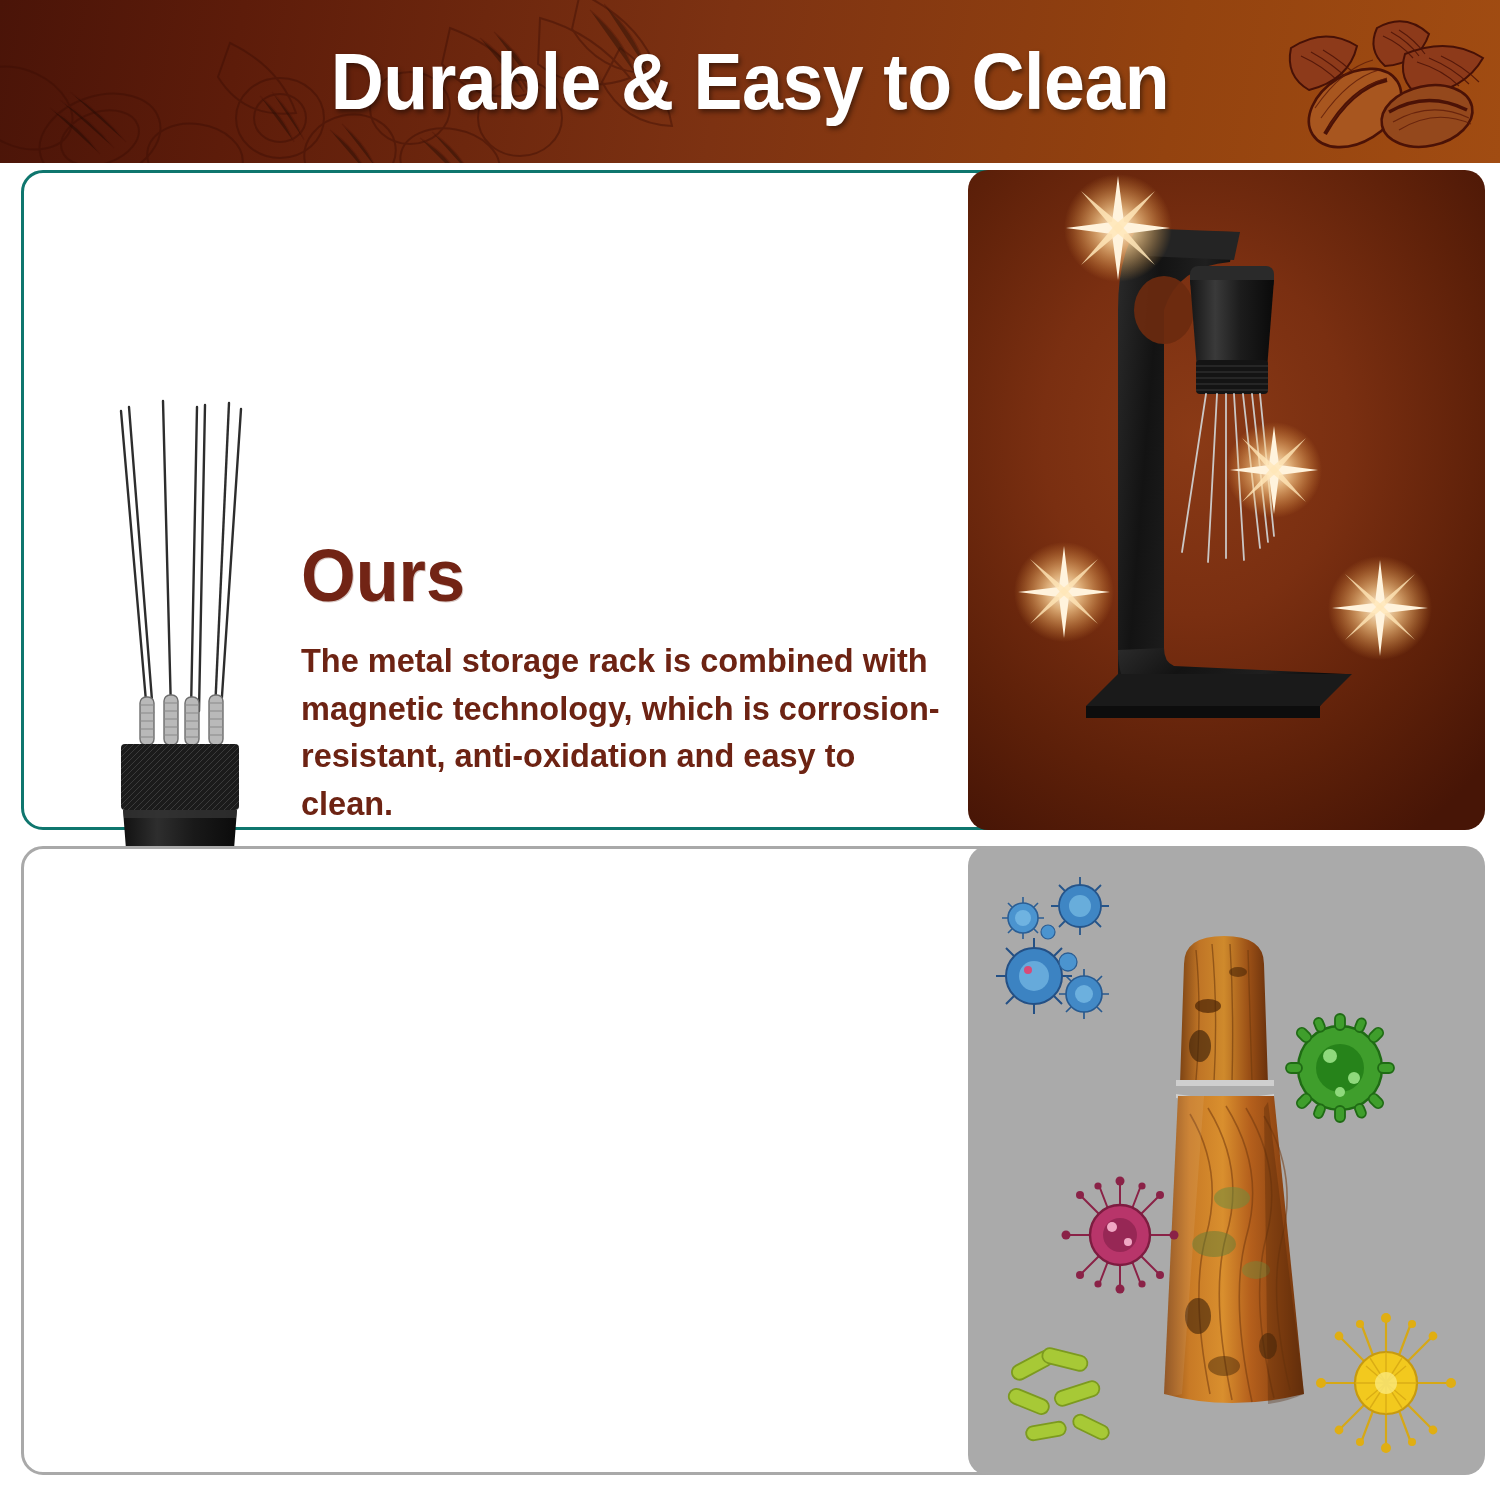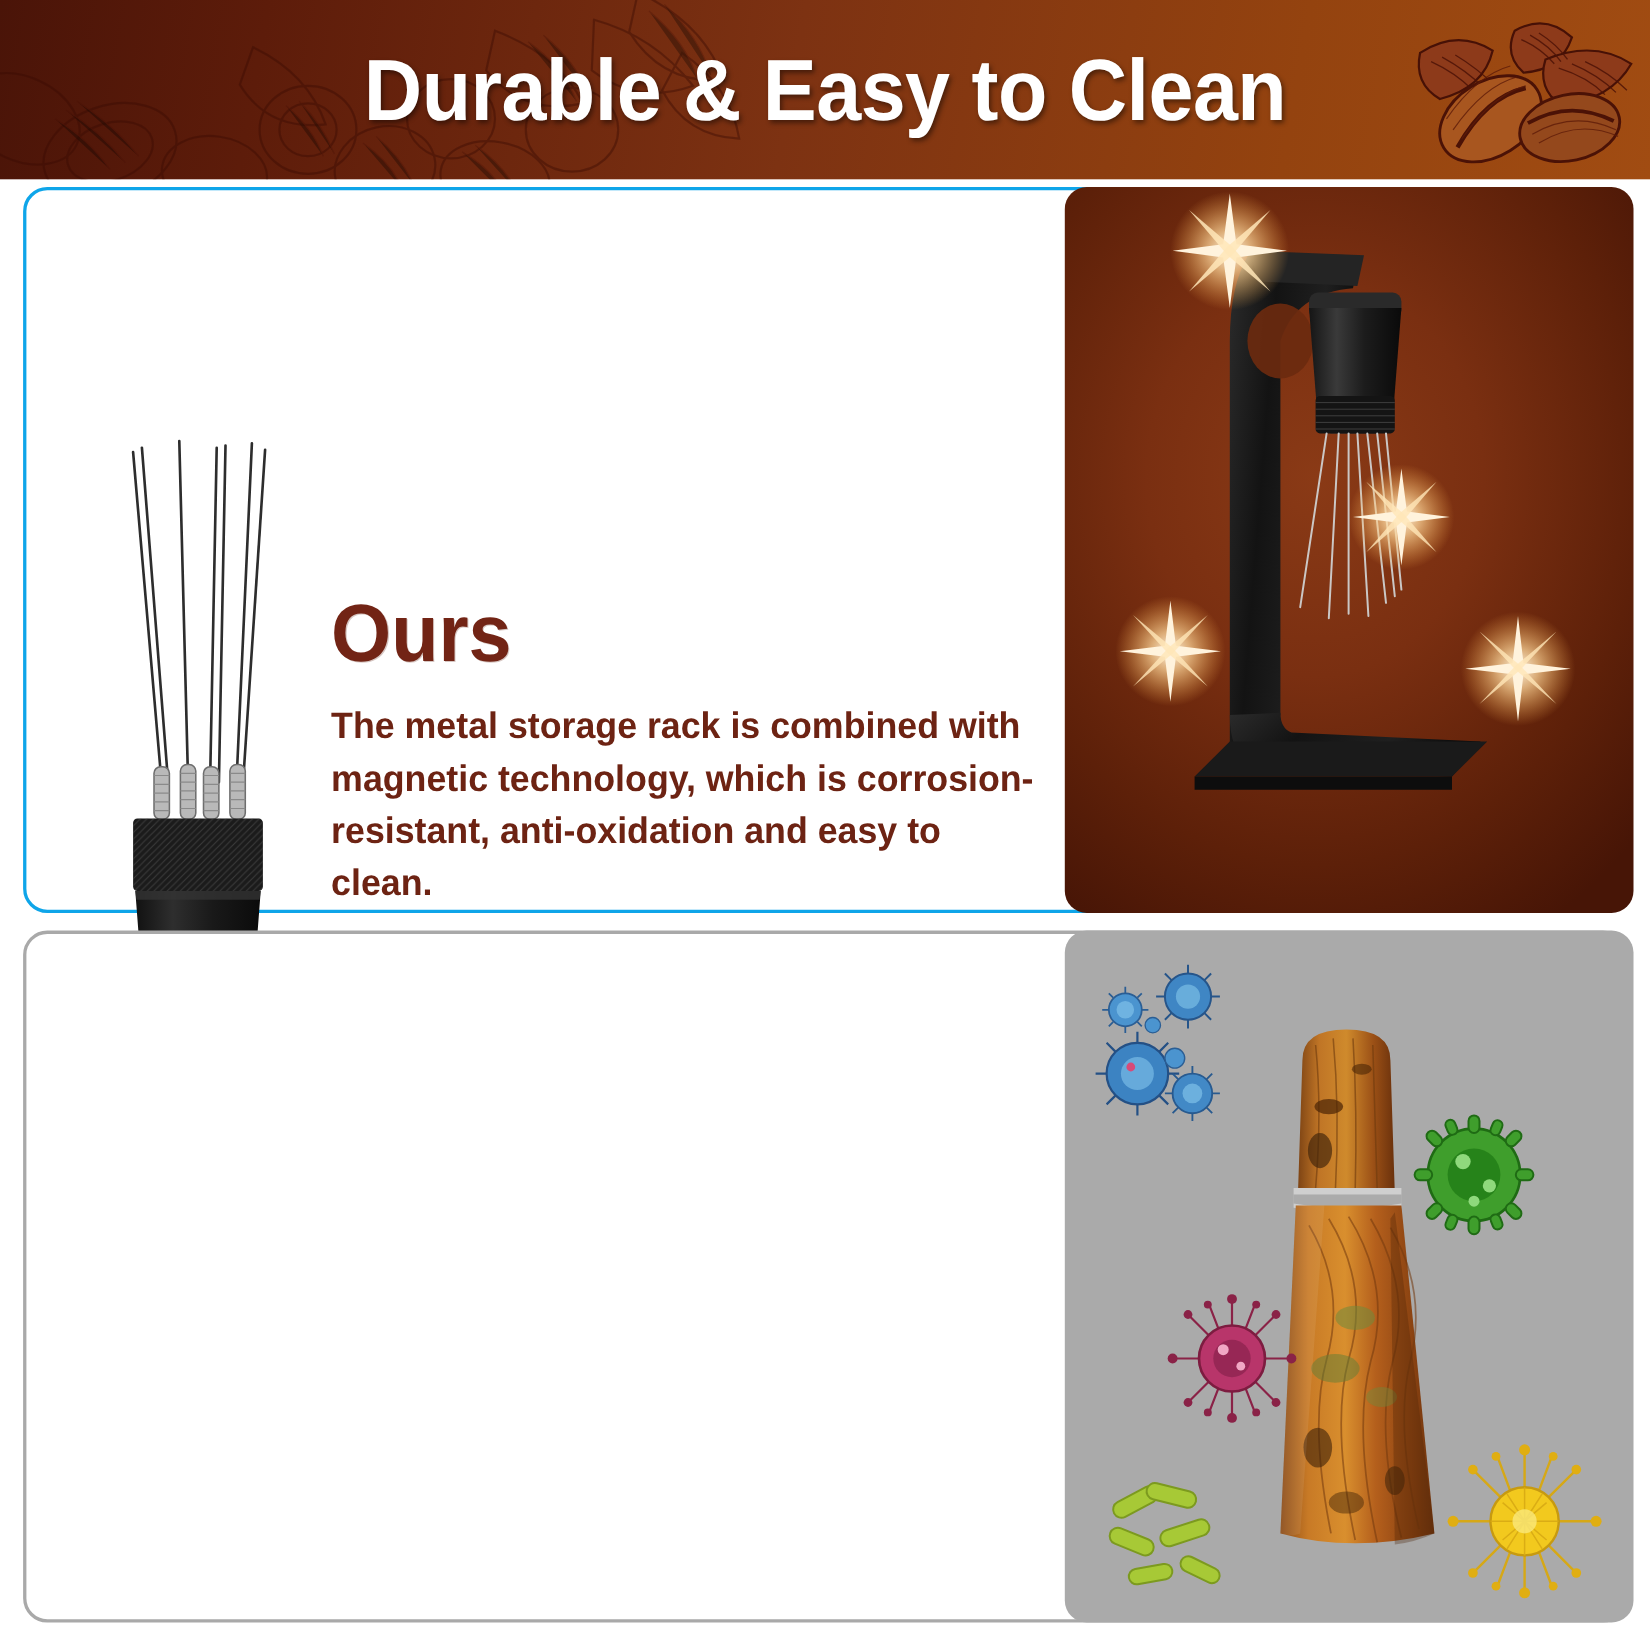--- a/index.html
+++ b/index.html
@@ -32,21 +32,21 @@
     transform:scaleX(.93);transform-origin:center;
     white-space:nowrap;
   }
 
   
   .panel{
     position:absolute;box-sizing:border-box;border-radius:22px;background:#fff;
   }
   .panel-ours{
     left:21px;top:170px;width:1458px;height:660px;
-    border:3px solid #0ea5e9;
+    border:3px solid #0f766e;
   }
   .panel-others{
     left:21px;top:846px;width:1458px;height:629px;
     border:3px solid #a9a9a9;
   }
 
   
   .photo{
     position:absolute;border-radius:20px;overflow:hidden;
   }

